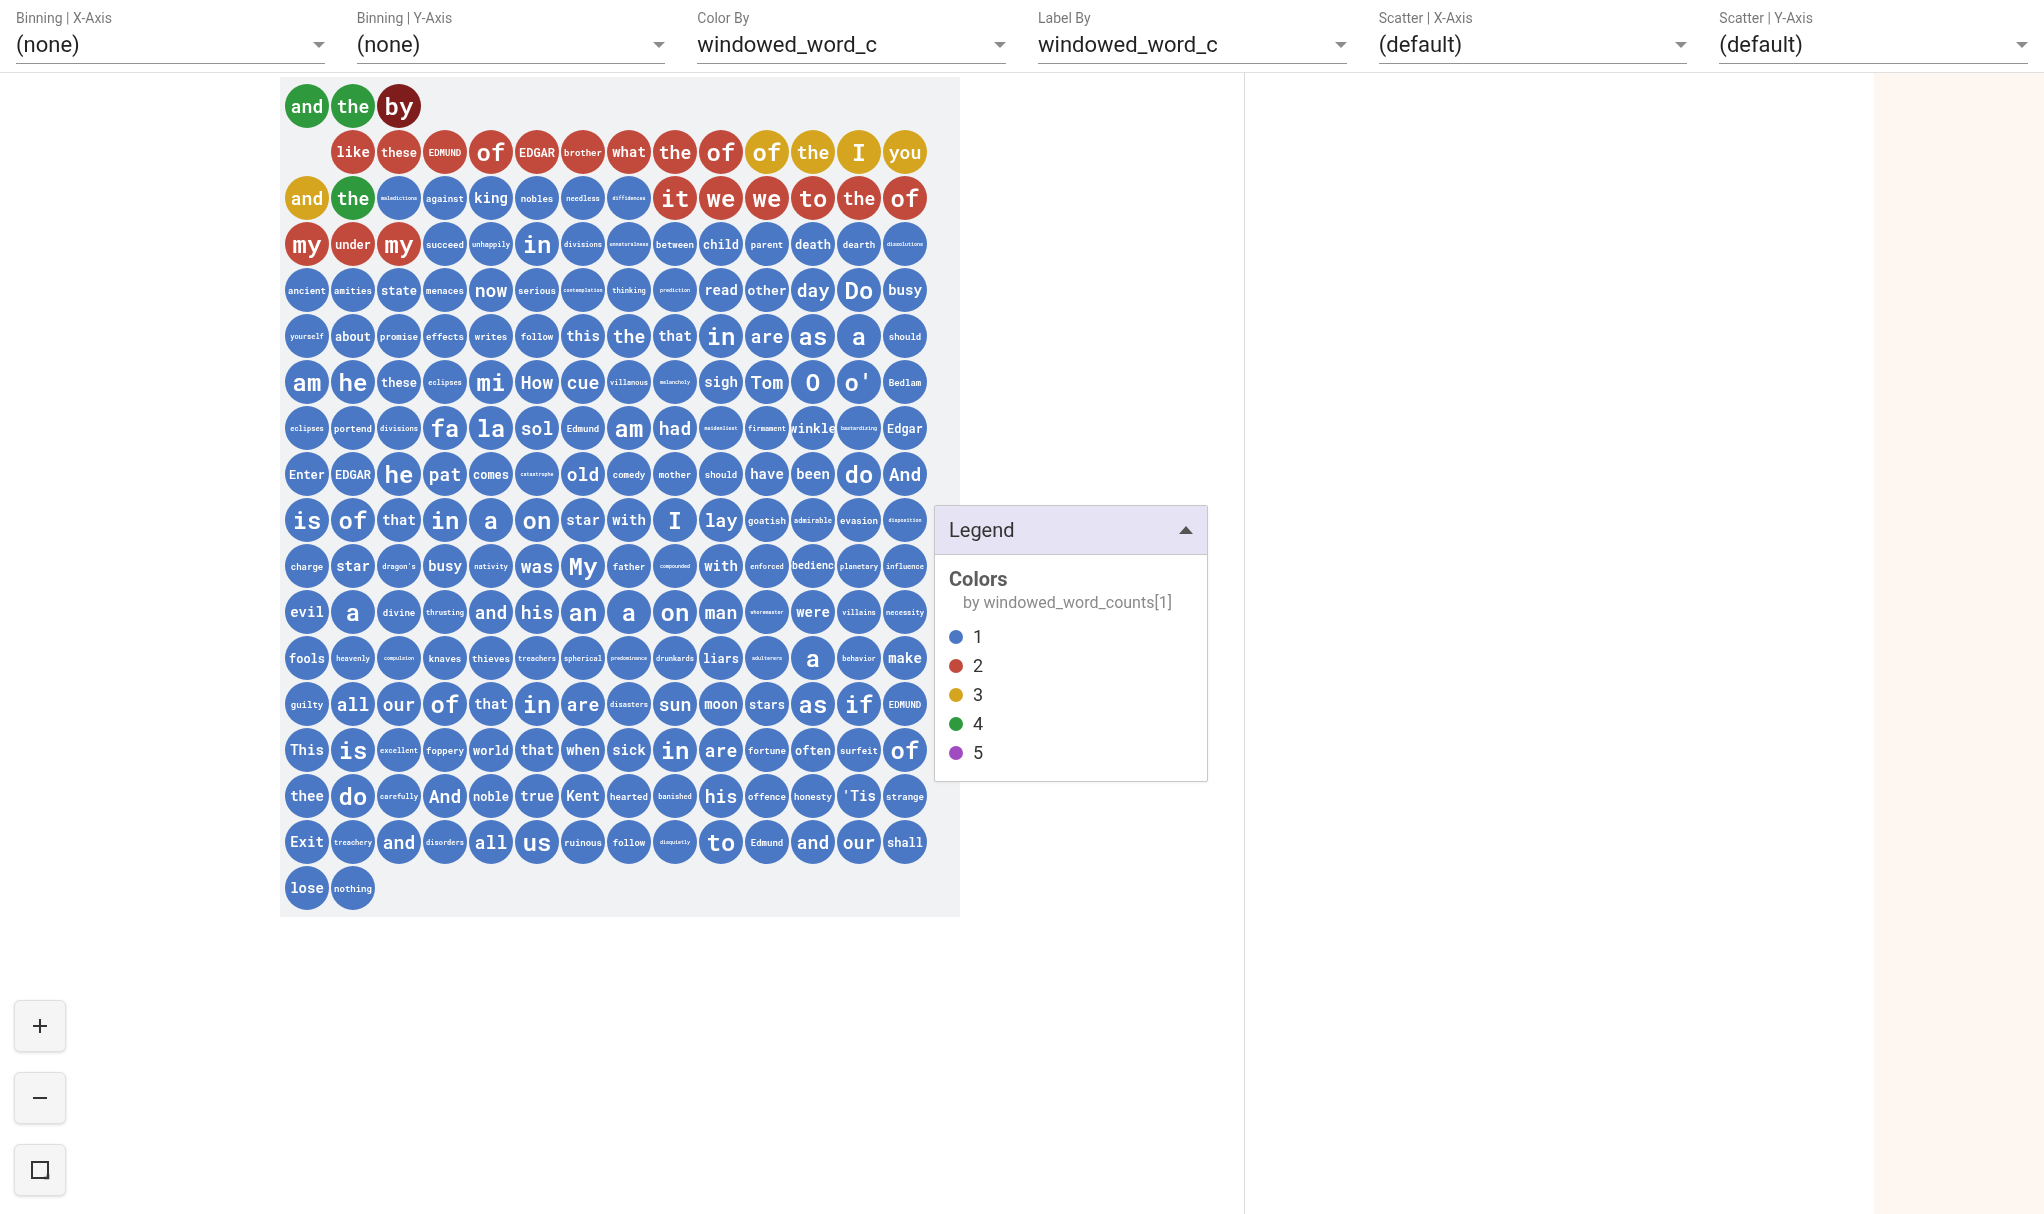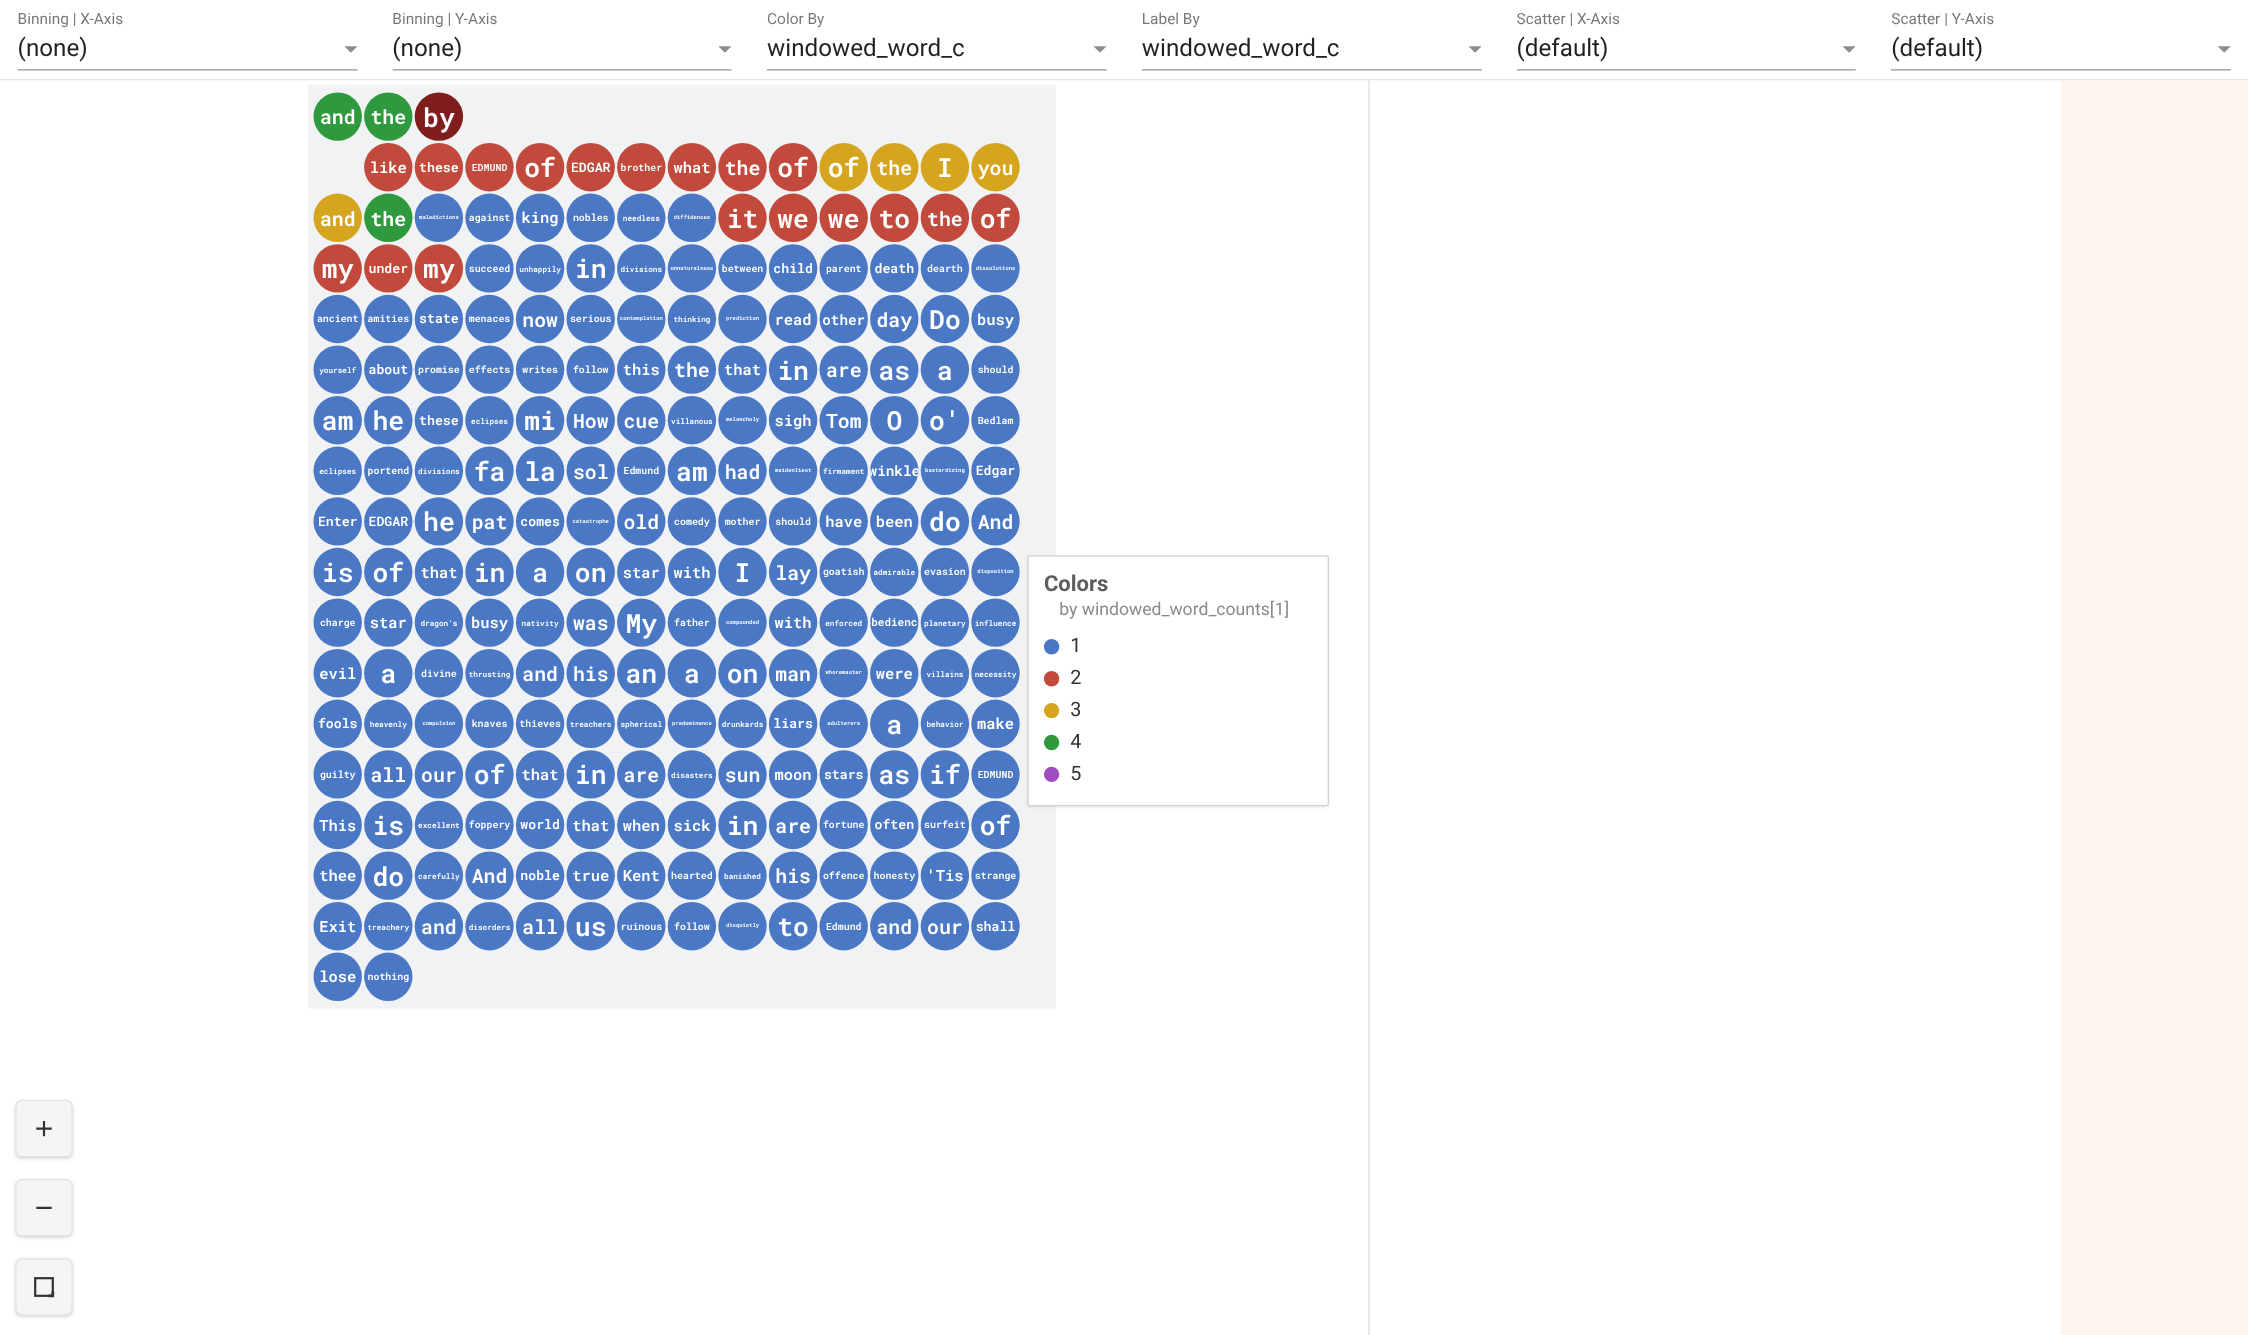--- a/index.html
+++ b/index.html
@@ -485,20 +485,24 @@
         <div class="bubble c1" style="font-size: 9px;">Edmund</div>
         <div class="bubble c1" style="font-size: 18px;">and</div>
         <div class="bubble c1" style="font-size: 18px;">our</div>
         <div class="bubble c1" style="font-size: 12px;">shall</div>
         <div class="bubble c1" style="font-size: 14px;">lose</div>
         <div class="bubble c1" style="font-size: 9px;">nothing</div>
       </div>
   </div>
 
   <div class="legend">
+    <div class="legend-header">
+      <span>Legend</span>
+      <span class="chev-up"></span>
+    </div>
     <div class="legend-body">
       <h4>Colors</h4>
       <div class="legend-sub">by windowed_word_counts[1]</div>
       <div id="legend-items">
           <div class="swatch-row">
             <span class="swatch" style="background:#4a78c4"></span>
             <span>1</span>
           </div>
           <div class="swatch-row">
             <span class="swatch" style="background:#c24a3d"></span>

